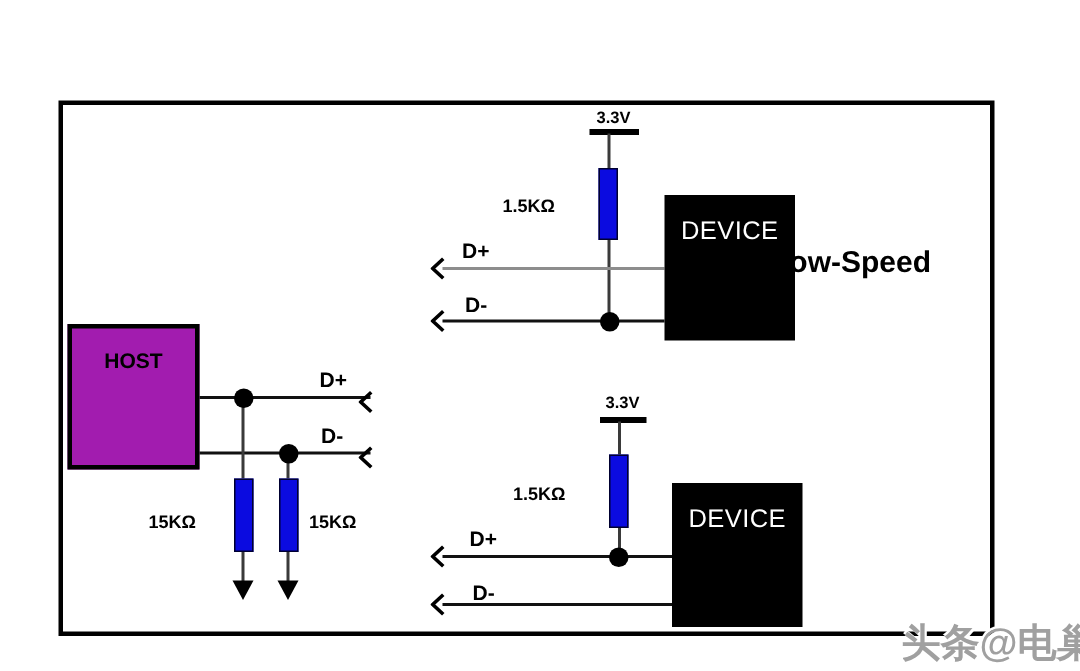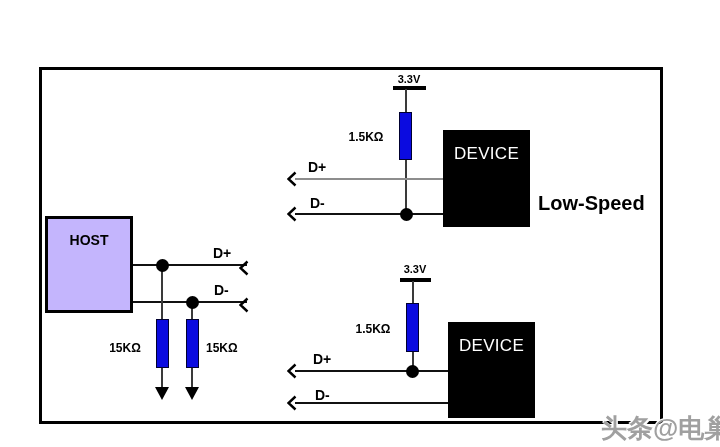--- a/index.html
+++ b/index.html
@@ -17,34 +17,34 @@
   .resistor{
     width:13px;height:48px;background:var(--resistor,#0b0be0);
     border:1px solid #000030;box-sizing:border-box;
   }
   .sig-label{font-size:14px;font-weight:bold;white-space:nowrap;}
   .r-label{font-size:12px;font-weight:bold;white-space:nowrap;}
   .vcc-label{font-size:11px;font-weight:bold;text-align:center;white-space:nowrap;}
   .vcc-bar{height:3.5px;background:#000;}
   .box{background:#000;color:#fff;text-align:center;box-sizing:border-box;}
   .box .box-label{font-size:17px;font-weight:normal;letter-spacing:0.3px;padding-top:14px;}
-  #host-box{background:#c4b5fd;border:3px solid #000;color:#000;text-align:center;box-sizing:border-box;}
+  #host-box{background:#a21caf;border:3px solid #000;color:#000;text-align:center;box-sizing:border-box;}
   #host-box .box-label{font-size:14px;font-weight:bold;padding-top:13px;}
   .speed-label{font-size:20px;font-weight:bold;white-space:nowrap;}
   .gnd-arrow{
     width:0;height:0;border-left:7px solid transparent;border-right:7px solid transparent;
     border-top:13px solid #000;
   }
   .chev{display:block;}
   #watermark{
     font-size:26px;font-weight:bold;color:#a0a0a0;white-space:nowrap;
     text-shadow:1.5px 1.5px 0 #ffffff, -1px -1px 0 #ffffff;
     z-index:5;
   }
-  .ta-r{text-align:center;}
+  .ta-r{text-align:left;}
 </style>
 </head>
 <body>
 
 <div id="canvas">
 
 
   <div id="frame" class="abs" style="left:39px;top:67px;width:624px;height:357px;"></div>
 
   <div class="abs vcc-label" style="left:389px;top:73px;width:40px;">3.3V</div>
@@ -64,21 +64,21 @@
   <svg class="abs chev" style="left:287px;top:206px;" width="10" height="16" viewBox="0 0 10 16">
     <polyline points="8.5,1.5 1.5,8 8.5,14.5" fill="none" stroke="#000" stroke-width="2.4"></polyline>
   </svg>
   <div class="abs sig-label" style="left:310px;top:195px;">D-</div>
 
   <div class="abs dot" style="left:399.5px;top:207.5px;"></div>
 
   <div class="abs box" style="left:443px;top:130px;width:87px;height:97px;">
     <div class="box-label">DEVICE</div>
   </div>
-  <div class="abs speed-label" style="left:538px;top:164px;margin-top:28px;">Low-Speed</div>
+  <div class="abs speed-label" style="left:514px;top:164px;">Low-Speed</div>
 
   <div class="abs vcc-label" style="left:395px;top:263px;width:40px;">3.3V</div>
   <div class="abs vcc-bar" style="left:400px;top:278px;width:31px;"></div>
   <div class="abs stem" style="left:412px;top:281px;width:1.5px;height:22px;"></div>
   <div class="abs resistor" style="left:406px;top:303px;height:49px;"></div>
   <div class="abs r-label ta-r" style="left:342px;top:322px;width:62px;">1.5KΩ</div>
   <div class="abs stem" style="left:412px;top:352px;width:1.5px;height:19px;"></div>
 
   <div class="abs wire" style="left:295px;top:370px;width:153px;height:2px;"></div>
   <svg class="abs chev" style="left:287px;top:363px;" width="10" height="16" viewBox="0 0 10 16">

